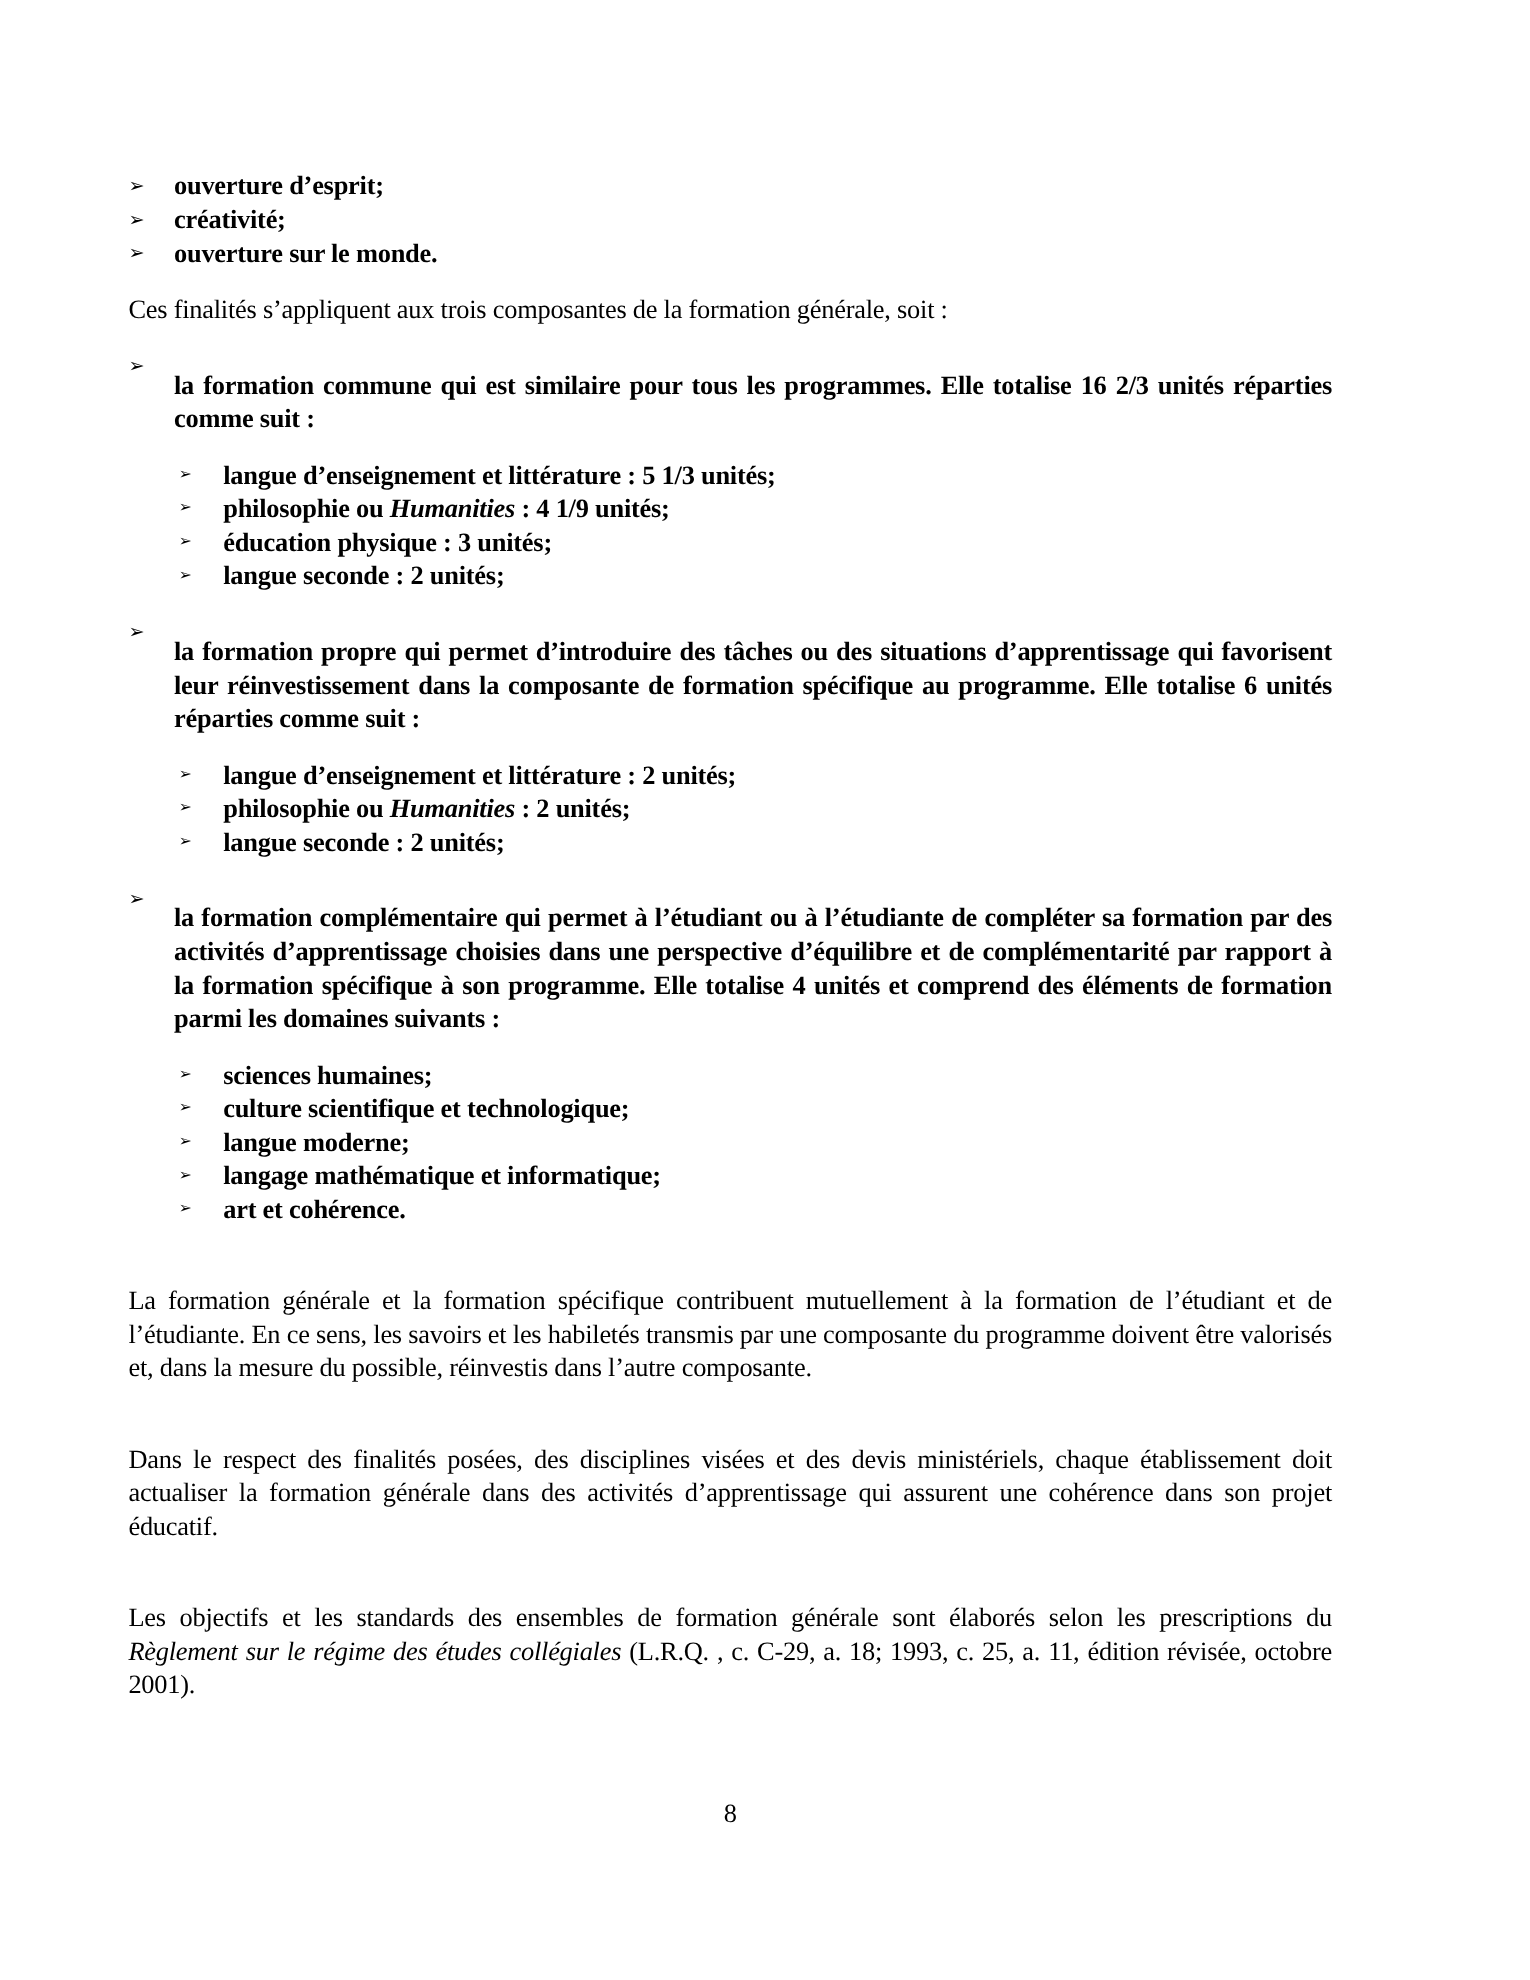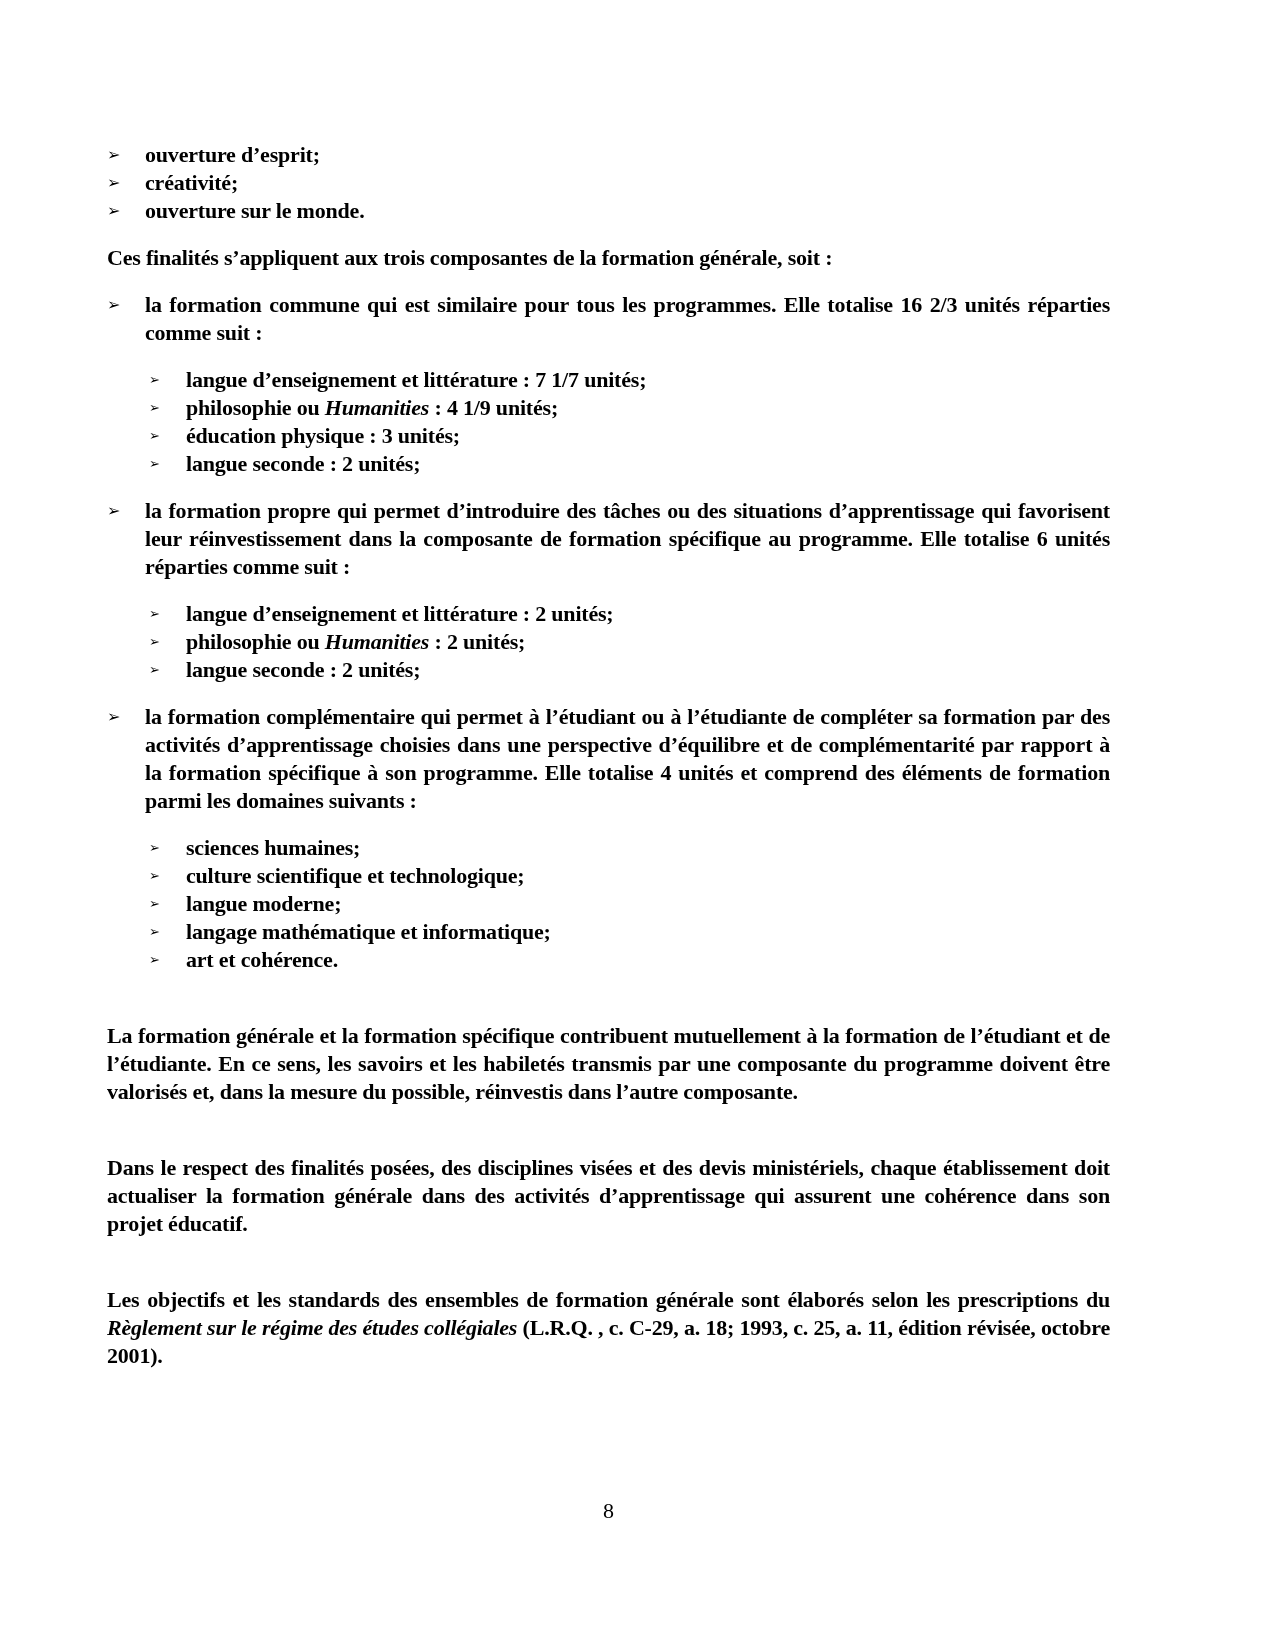--- a/index.html
+++ b/index.html
@@ -17,33 +17,33 @@
     letter-spacing: -0.2px;
     overflow: hidden;
   }
   .content {
     position: absolute;
     left: 107px;
     top: 141px;
     width: 1003px;
   }
   .block { margin: 0 0 19px 0; }
-  p { margin: 0; font-weight: bold; }
+  p { margin: 0; }
   .row { display: flex; align-items: flex-start; }
   .arrow {
     flex: 0 0 38px;
     font-family: "DejaVu Sans", sans-serif;
     font-size: 16px;
     line-height: 28px;
     letter-spacing: 0;
   }
   .sublist { padding-left: 42px; }
   .sublist .arrow { flex: 0 0 37px; font-size: 13px; }
   .txt { flex: 1 1 auto; font-weight: bold; }
-  .just { text-align: justify; }
+  .just { text-align: justify; margin-top: 16px; }
   .para { text-align: justify; margin-top: 48px; }
   i { font-style: italic; }
   .footer {
     position: absolute;
     left: 107px;
     top: 1497px;
     width: 1003px;
   }
   .pagenum {
     position: absolute;
@@ -75,21 +75,21 @@
 
     <p class="block">Ces finalités s’appliquent aux trois composantes de la formation générale, soit :</p>
 
     <div class="block row">
       <span class="arrow">➢</span>
       <span class="txt just">la formation commune qui est similaire pour tous les programmes. Elle totalise 16 2/3 unités réparties comme suit :</span>
     </div>
     <div class="block sublist">
       <div class="row">
         <span class="arrow">➢</span>
-        <span class="txt">langue d’enseignement et littérature : 7 1/7 unités;</span>
+        <span class="txt">langue d’enseignement et littérature : 5 1/3 unités;</span>
       </div>
       <div class="row">
         <span class="arrow">➢</span>
         <span class="txt"><span>philosophie ou </span><i>Humanities</i><span> : 4 1/9 unités;</span></span>
       </div>
       <div class="row">
         <span class="arrow">➢</span>
         <span class="txt">éducation physique : 3 unités;</span>
       </div>
       <div class="row">

